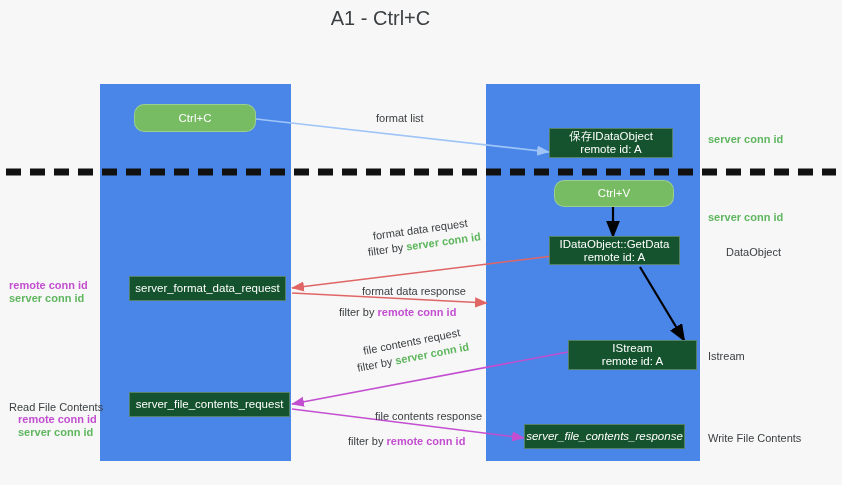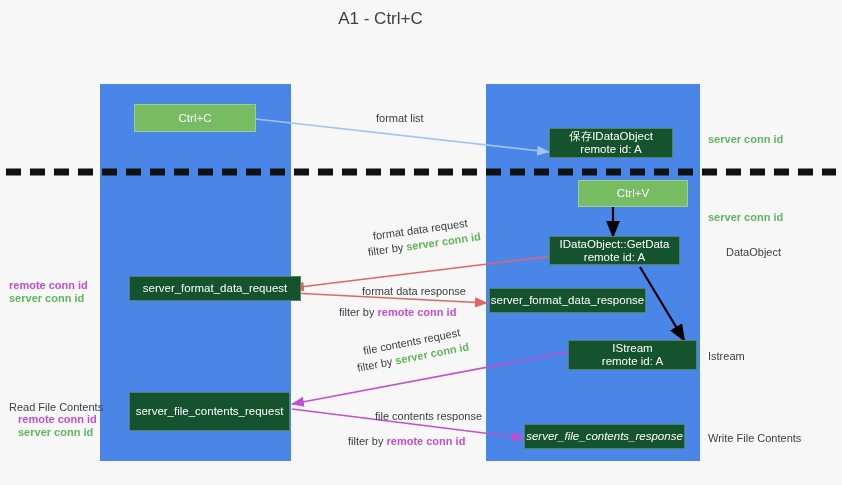--- a/index.html
+++ b/index.html
@@ -7,38 +7,38 @@
     width:842px;height:485px;
     background:#f7f7f7;
     font-family:"Liberation Sans", sans-serif;
     position:relative;overflow:hidden;
   }
   #stage{position:absolute;left:0;top:0;width:842px;height:485px;}
   svg.layer{position:absolute;left:0;top:0;width:842px;height:485px;}
 
   .title{
     position:absolute;left:0;top:8px;width:761px;
-    text-align:center;font-size:17px;color:#3c4043;line-height:21px;
+    text-align:center;font-size:20px;color:#3c4043;line-height:21px;
   }
   .title div{white-space:pre;}
 
   .colhead{
     position:absolute;text-align:center;font-size:11.5px;
     color:#3c4043;line-height:13px;white-space:pre;
   }
 
   .lane{position:absolute;background:#4a86e8;}
 
   .node{
     position:absolute;box-sizing:border-box;
     display:flex;flex-direction:column;align-items:center;justify-content:center;
     color:#ffffff;font-size:11.5px;line-height:13px;text-align:center;
     border:1px solid rgba(255,255,255,.28);
   }
-  .node.green{background:#6aa84f;background:#77bb63;}
+  .node.green{background:#6aa84f;background:#77bb63;border-radius:10px;}
   .node.orange{background:#14532d;}
   .node span{white-space:pre;display:block;}
 
   .lbl{
     position:absolute;font-size:11px;color:#3c4043;line-height:14px;
     white-space:pre;
   }
   .lbl.green{color:#5fb65f;font-weight:bold;}
   .lbl.magenta{color:#c34fd0;font-weight:bold;}
   .lbl.dark{color:#3c4043;}
@@ -103,43 +103,40 @@
 
   <div class="node green" style="left:134px;top:104px;width:122px;height:28px;">
     <span>Ctrl+C</span>
   </div>
 
   <div class="node orange" style="left:549px;top:128px;width:124px;height:30px;">
     <span>保存IDataObject</span>
     <span>remote id: A</span>
   </div>
 
-  <div class="node green" style="left:554px;top:180px;width:110px;height:27px;margin-left:24px;">
+  <div class="node green" style="left:554px;top:180px;width:120px;height:27px;">
     <span>Ctrl+V</span>
   </div>
 
   <div class="node orange" style="left:549px;top:236px;width:131px;height:29px;">
     <span>IDataObject::GetData</span>
     <span>remote id: A</span>
   </div>
 
-  <div class="node orange" style="left:129px;top:276px;width:172px;height:25px;">
+  <div class="node orange" style="left:129px;top:276px;width:157px;height:25px;">
     <span>server_format_data_request</span>
   </div>
 
-  <div class="node orange" style="left:489px;top:288px;width:157px;height:25px;">
-    <span>server_format_data_response</span>
-  </div>
 
   <div class="node orange" style="left:568px;top:340px;width:129px;height:30px;">
     <span>IStream</span>
     <span>remote id: A</span>
   </div>
 
-  <div class="node orange" style="left:129px;top:392px;width:161px;height:39px;">
+  <div class="node orange" style="left:129px;top:392px;width:161px;height:25px;">
     <span>server_file_contents_request</span>
   </div>
 
   <div class="node orange" style="left:524px;top:424px;width:161px;height:25px;font-style:italic;">
     <span>server_file_contents_response</span>
   </div>
 
   <div class="lbl" style="left:376px;top:111px;">format list</div>
 
   <div class="lbl rot-a" style="left:372px;top:229px;">format data request</div>

